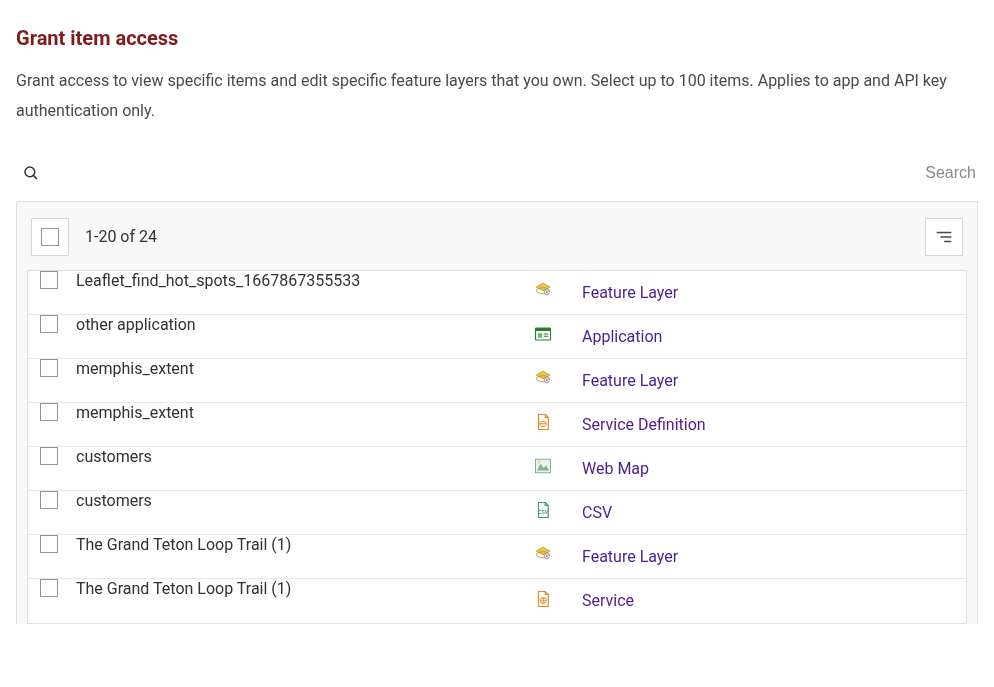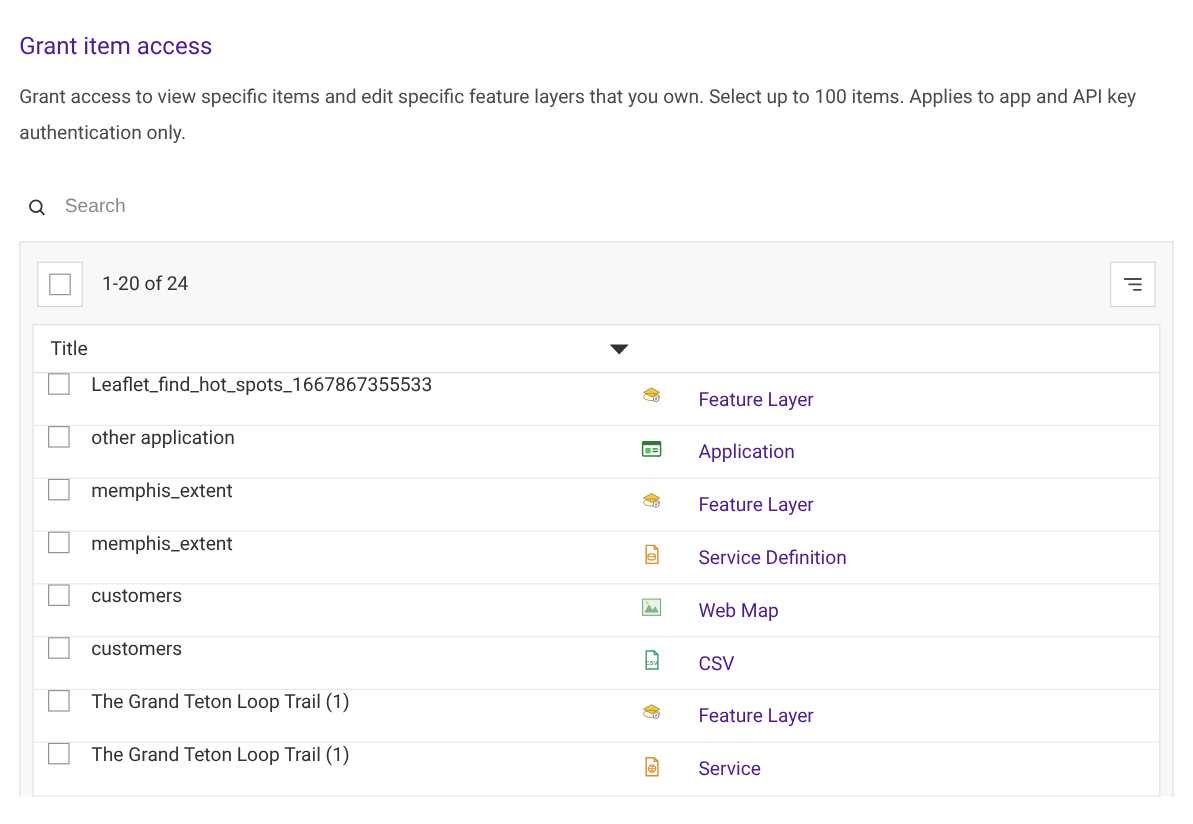--- a/index.html
+++ b/index.html
@@ -6,22 +6,22 @@
   body {
     margin: 0;
     font-family: "Avenir Next", -apple-system, BlinkMacSystemFont, "Segoe UI", Roboto, Helvetica, Arial, sans-serif;
     color: #323232;
     background: #fff;
     width: 994px;
   }
   .page { padding: 18px 16px 0 16px; }
   .heading {
     font-size: 20px;
-    font-weight: 400;
-    color: #4c1d95;
+    font-weight: 700;
+    color: #7f1d1d;
     margin: 8px 0 16px 0;
   }
   .description {
     font-size: 16px;
     color: #4a4a4a;
     line-height: 1.9;
     margin-bottom: 36px;
   }
   .search-wrap {
     display: flex;
@@ -30,20 +30,21 @@
     padding: 0 0 18px 6px;
   }
   .search-icon { width: 18px; height: 18px; flex: none; }
   .search-input {
     border: none;
     outline: none;
     font-size: 16px;
     color: #8b5cf6;
     width: 100%;
     background: transparent;
+    text-align: right;
   }
   .search-input::placeholder { color: #8a8a8a; }
   .table-area {
     background: #f8f8f8;
     border: 1px solid #e0e0e0;
     border-bottom: none;
     padding: 10px 10px 0 10px;
   }
   .toolbar {
     display: flex;
@@ -144,28 +145,20 @@
       <div class="options-btn">
         <svg class="options-svg" viewBox="0 0 24 24" stroke="#4a4a4a" stroke-width="2" fill="none" stroke-linecap="round">
           <line x1="3" y1="6" x2="21" y2="6"></line>
           <line x1="8" y1="12" x2="21" y2="12"></line>
           <line x1="13" y1="18" x2="21" y2="18"></line>
         </svg>
       </div>
     </div>
 
     <div class="table">
-      <div class="thead">
-        <div class="th-title">Title</div>
-        <div class="sort-arrow">
-          <svg class="sort-svg" viewBox="0 0 16 10" fill="#323232">
-            <polygon points="0,1 16,1 8,9.5"></polygon>
-          </svg>
-        </div>
-      </div>
       <div id="rows">
           <div class="row">
             <div class="chk"></div>
             <div class="cell-title">Leaflet_find_hot_spots_1667867355533</div>
             <div class="cell-type">
               <span><svg viewBox="0 0 24 24" class="type-icon">
                   <path fill="#f2c94c" stroke="#b08b1a" stroke-width="1" d="M12 3 L21 8 L12 13 L3 8 Z"></path>
                   <ellipse cx="12" cy="13" rx="9" ry="4" fill="none" stroke="#b08b1a" stroke-width="1"></ellipse>
                   <circle cx="17" cy="15" r="3.2" fill="#fff" stroke="#7a7a7a"></circle>
                   <circle cx="17" cy="15" r="1.2" fill="#7a7a7a"></circle>

